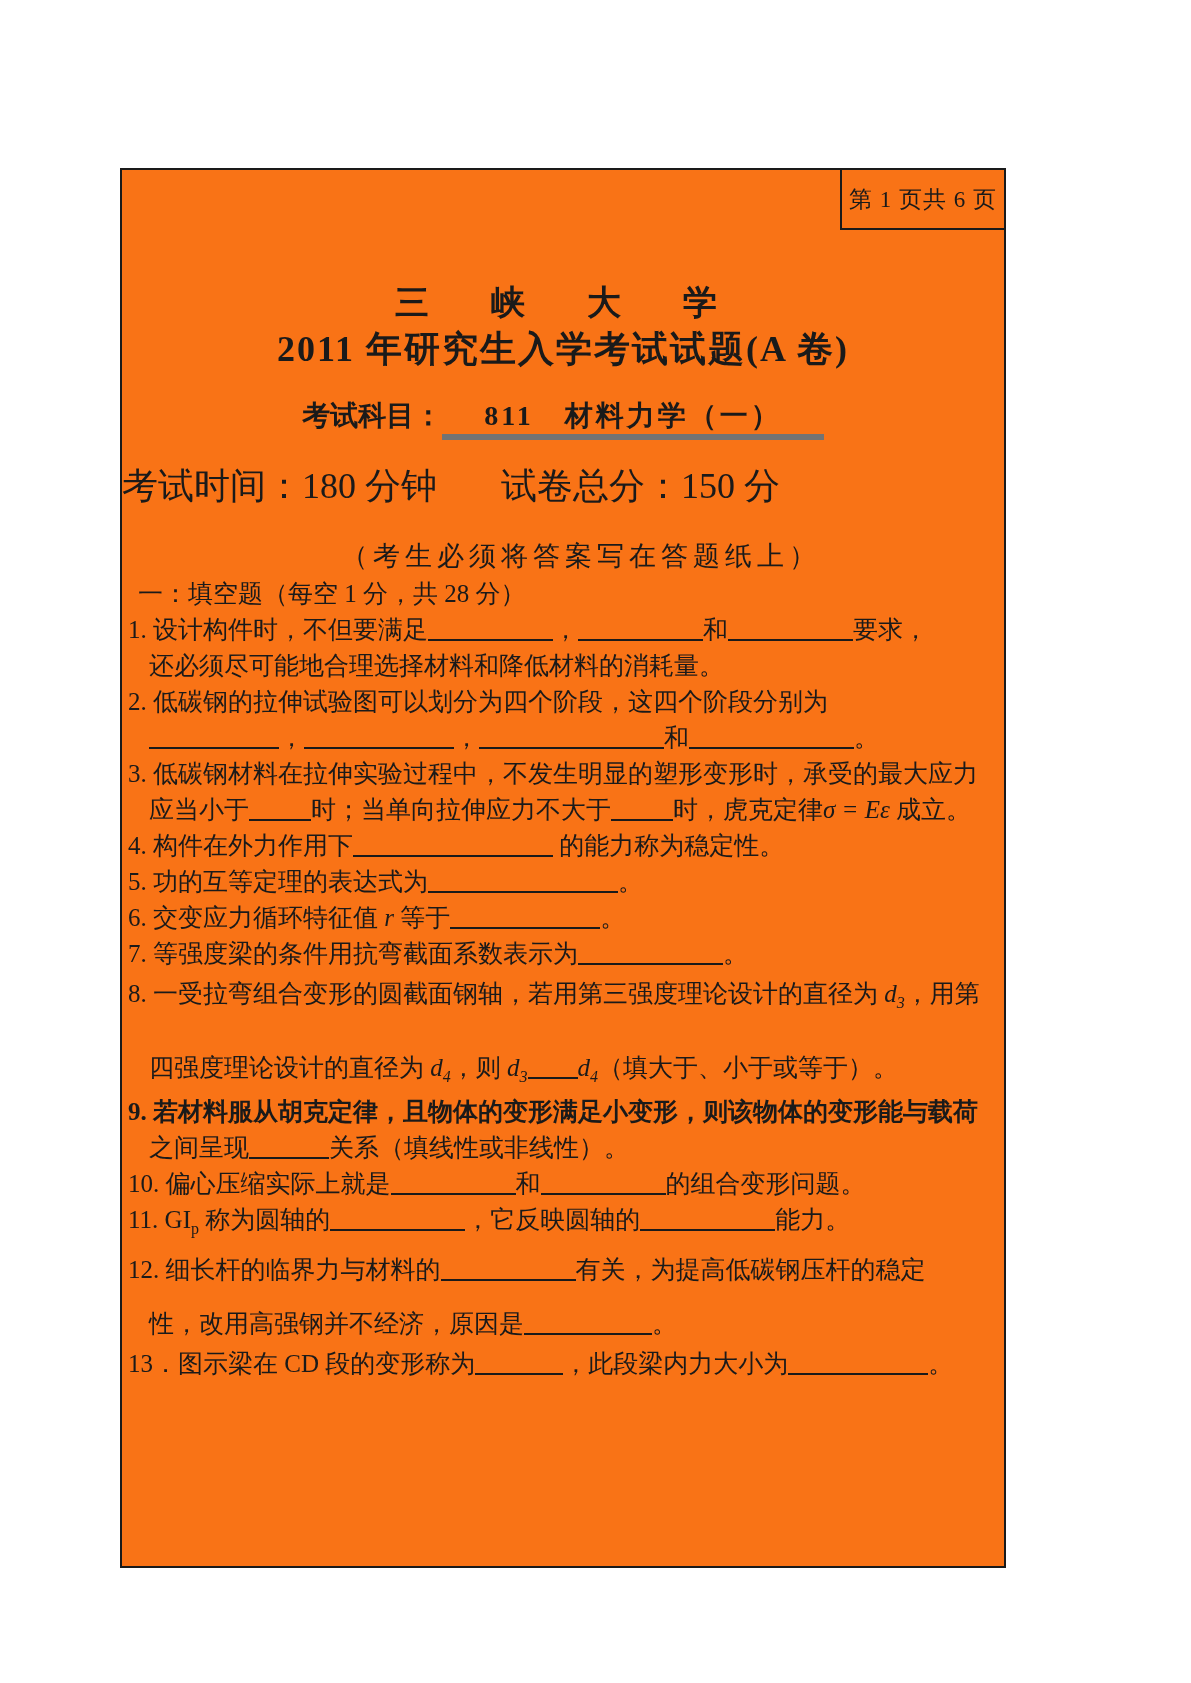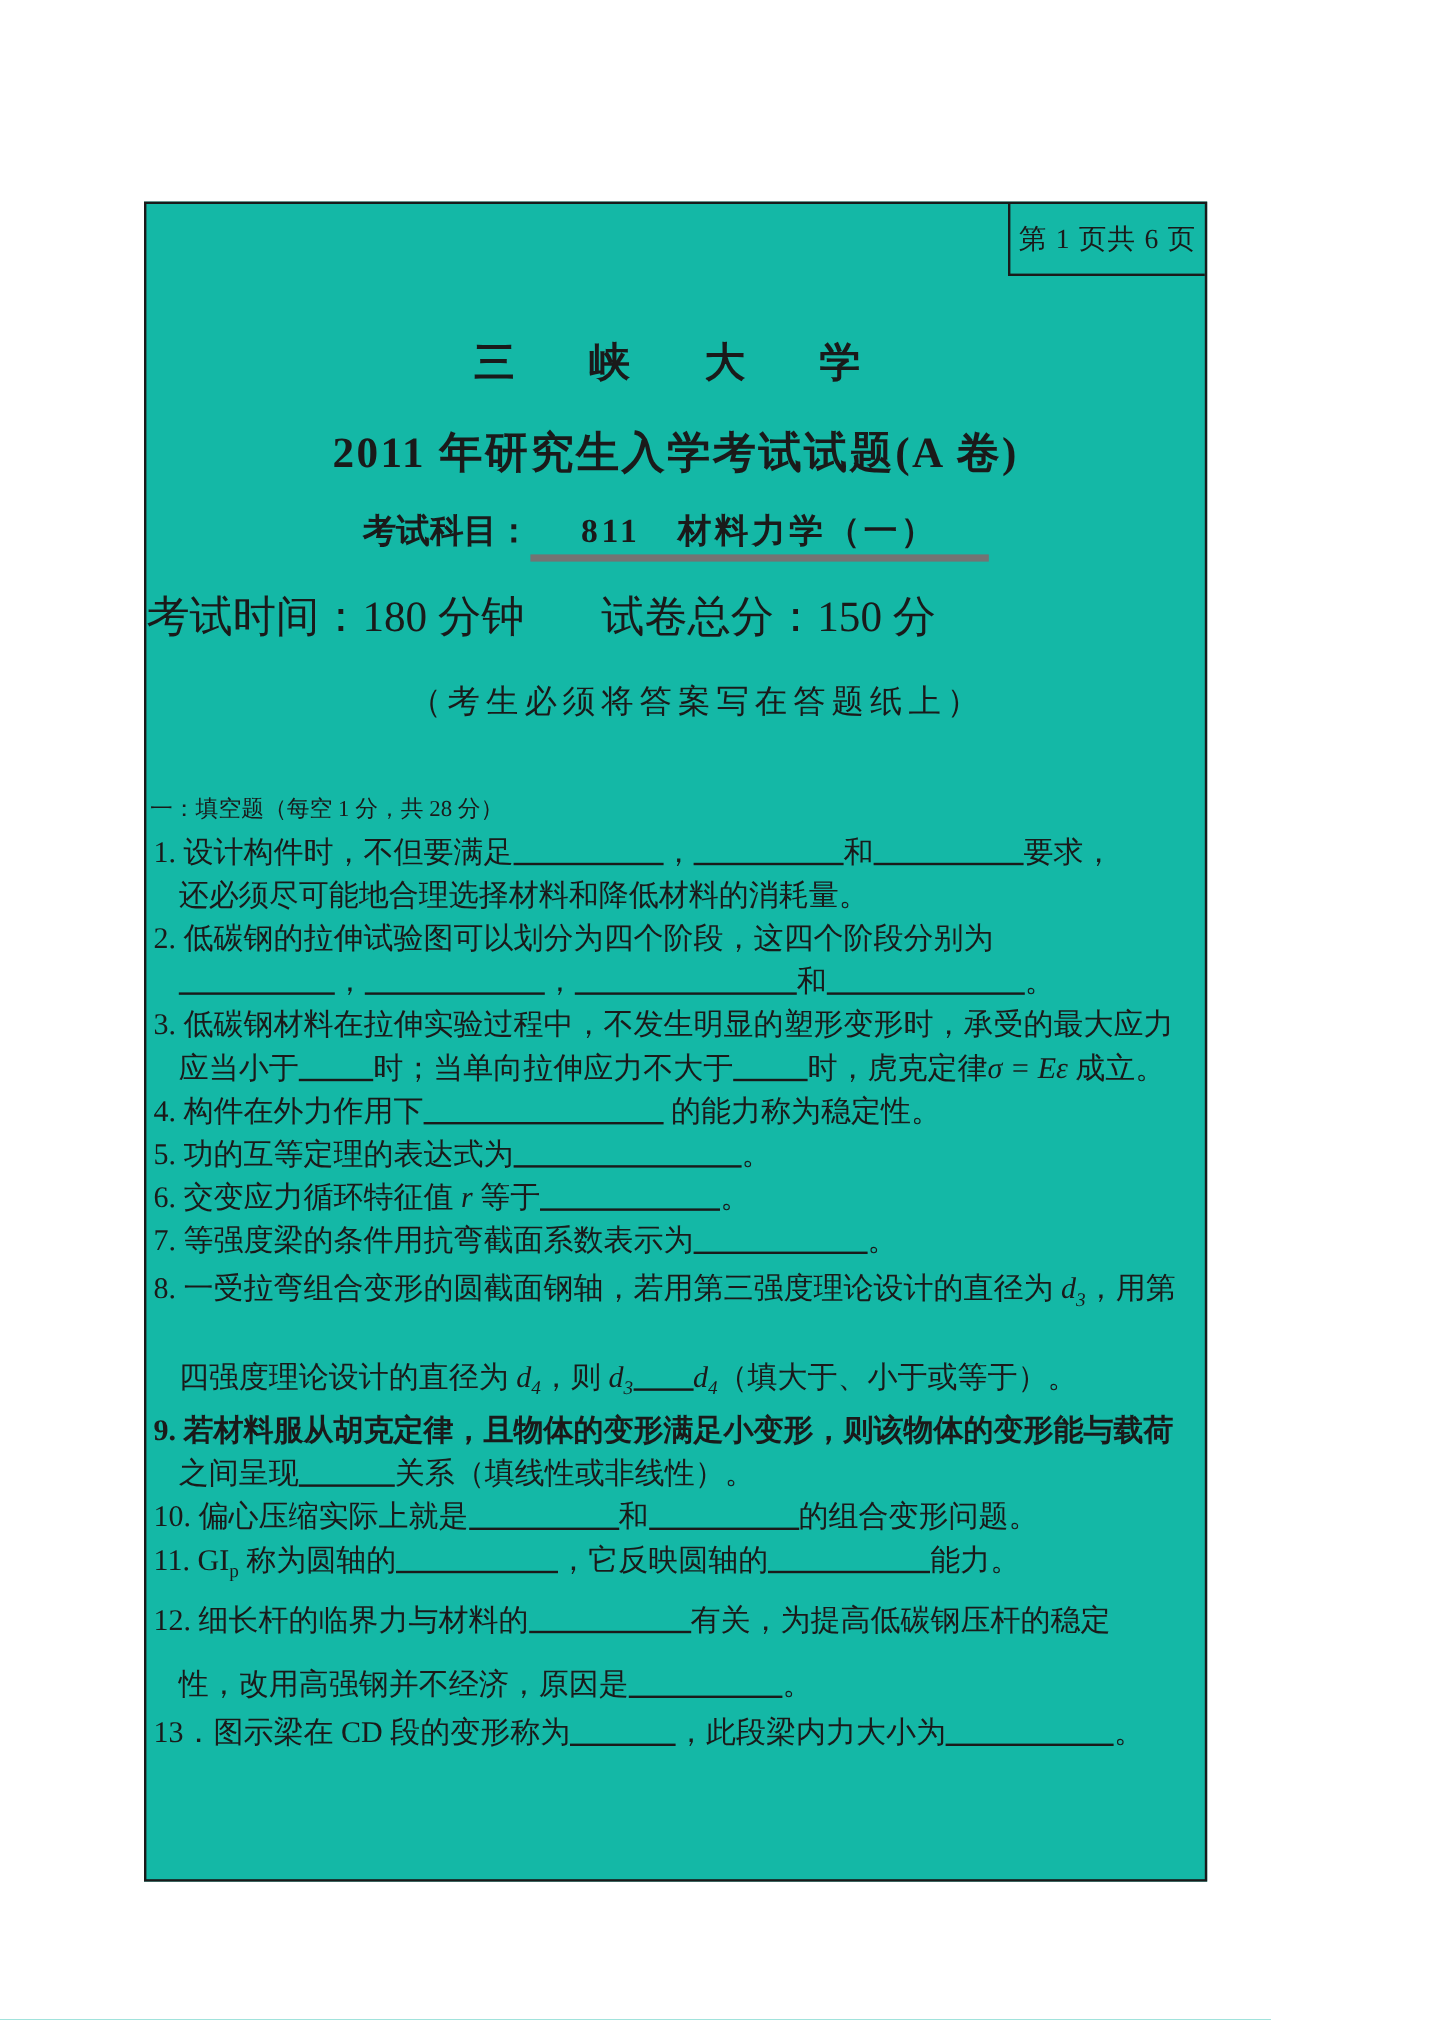--- a/index.html
+++ b/index.html
@@ -4,51 +4,51 @@
 <style>
   html,body{margin:0;padding:0;}
   body{
     width:1191px;height:1683px;position:relative;
     background:#ffffff;color:#1a1a1a;
     font-family:"Liberation Serif","DejaVu Serif",serif;
     -webkit-font-smoothing:antialiased;
   }
   .frame{
     position:absolute;left:120px;top:168px;width:886px;height:1400px;
-    border:2px solid #1a1a1a;background:#14b8a6;box-sizing:border-box;
+    border:2px solid #1a1a1a;background:#f97316;box-sizing:border-box;
   }
   .page-label{
     position:absolute;top:0;right:0;width:164px;height:60px;
     border-left:2px solid #1a1a1a;border-bottom:2px solid #1a1a1a;
     display:flex;align-items:center;justify-content:center;
     font-size:23px;letter-spacing:1px;box-sizing:border-box;
   }
   .uni-title{
     margin-top:112px;text-align:center;
     font-size:34px;font-weight:bold;line-height:42px;letter-spacing:14px;
   }
   .exam-title{
-    margin-top:28px;text-align:center;
+    text-align:center;
     font-size:36px;font-weight:bold;line-height:50px;letter-spacing:2px;
   }
   .subject-row{
     margin-top:22px;text-align:center;font-size:28px;font-weight:bold;line-height:40px;
   }
   .subject-value{
     border-bottom:6px solid #737373;padding:0 42px 3px 42px;letter-spacing:3px;
   }
   .time-row{
     margin-top:30px;font-size:36px;font-weight:normal;line-height:40px;
   }
   .time-row .gap{display:inline-block;width:64px;}
   .notice{
     margin-top:30px;text-align:center;font-size:27px;line-height:40px;letter-spacing:5px;padding-left:36px;
   }
   .section-title{
-    margin-top:53px;padding-left:3px;font-size:19px;line-height:36px;
+    padding-left:16px;font-size:25px;line-height:36px;
   }
   .questions{padding-left:6px;}
   .q-line{
     font-size:25px;line-height:36px;white-space:nowrap;
   }
   .q-line.ind{padding-left:21px;}
   .blank{
     display:inline-block;border-bottom:2px solid #1a1a1a;height:23px;
     vertical-align:baseline;transform:translateY(3px);
   }

